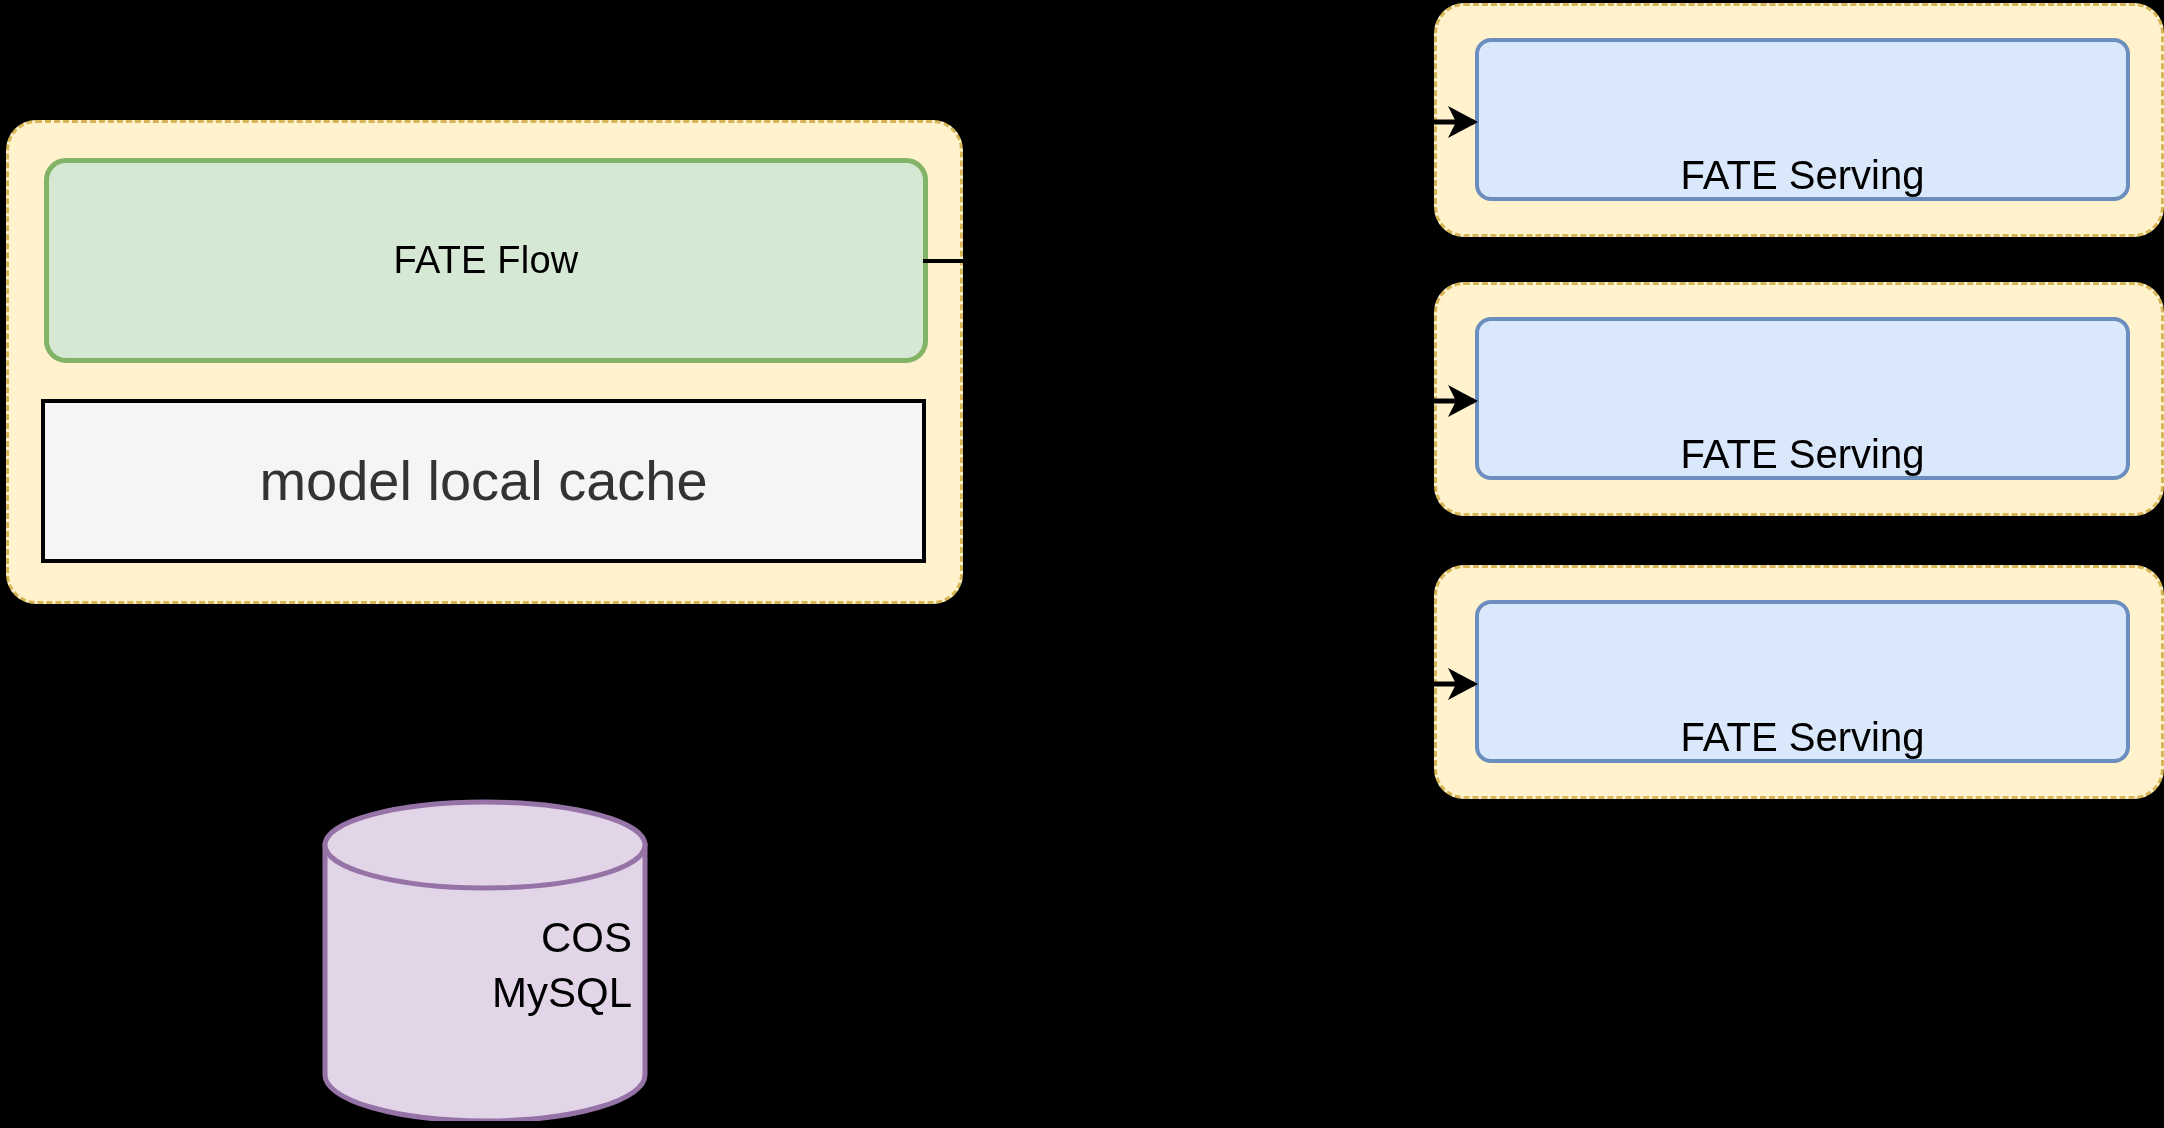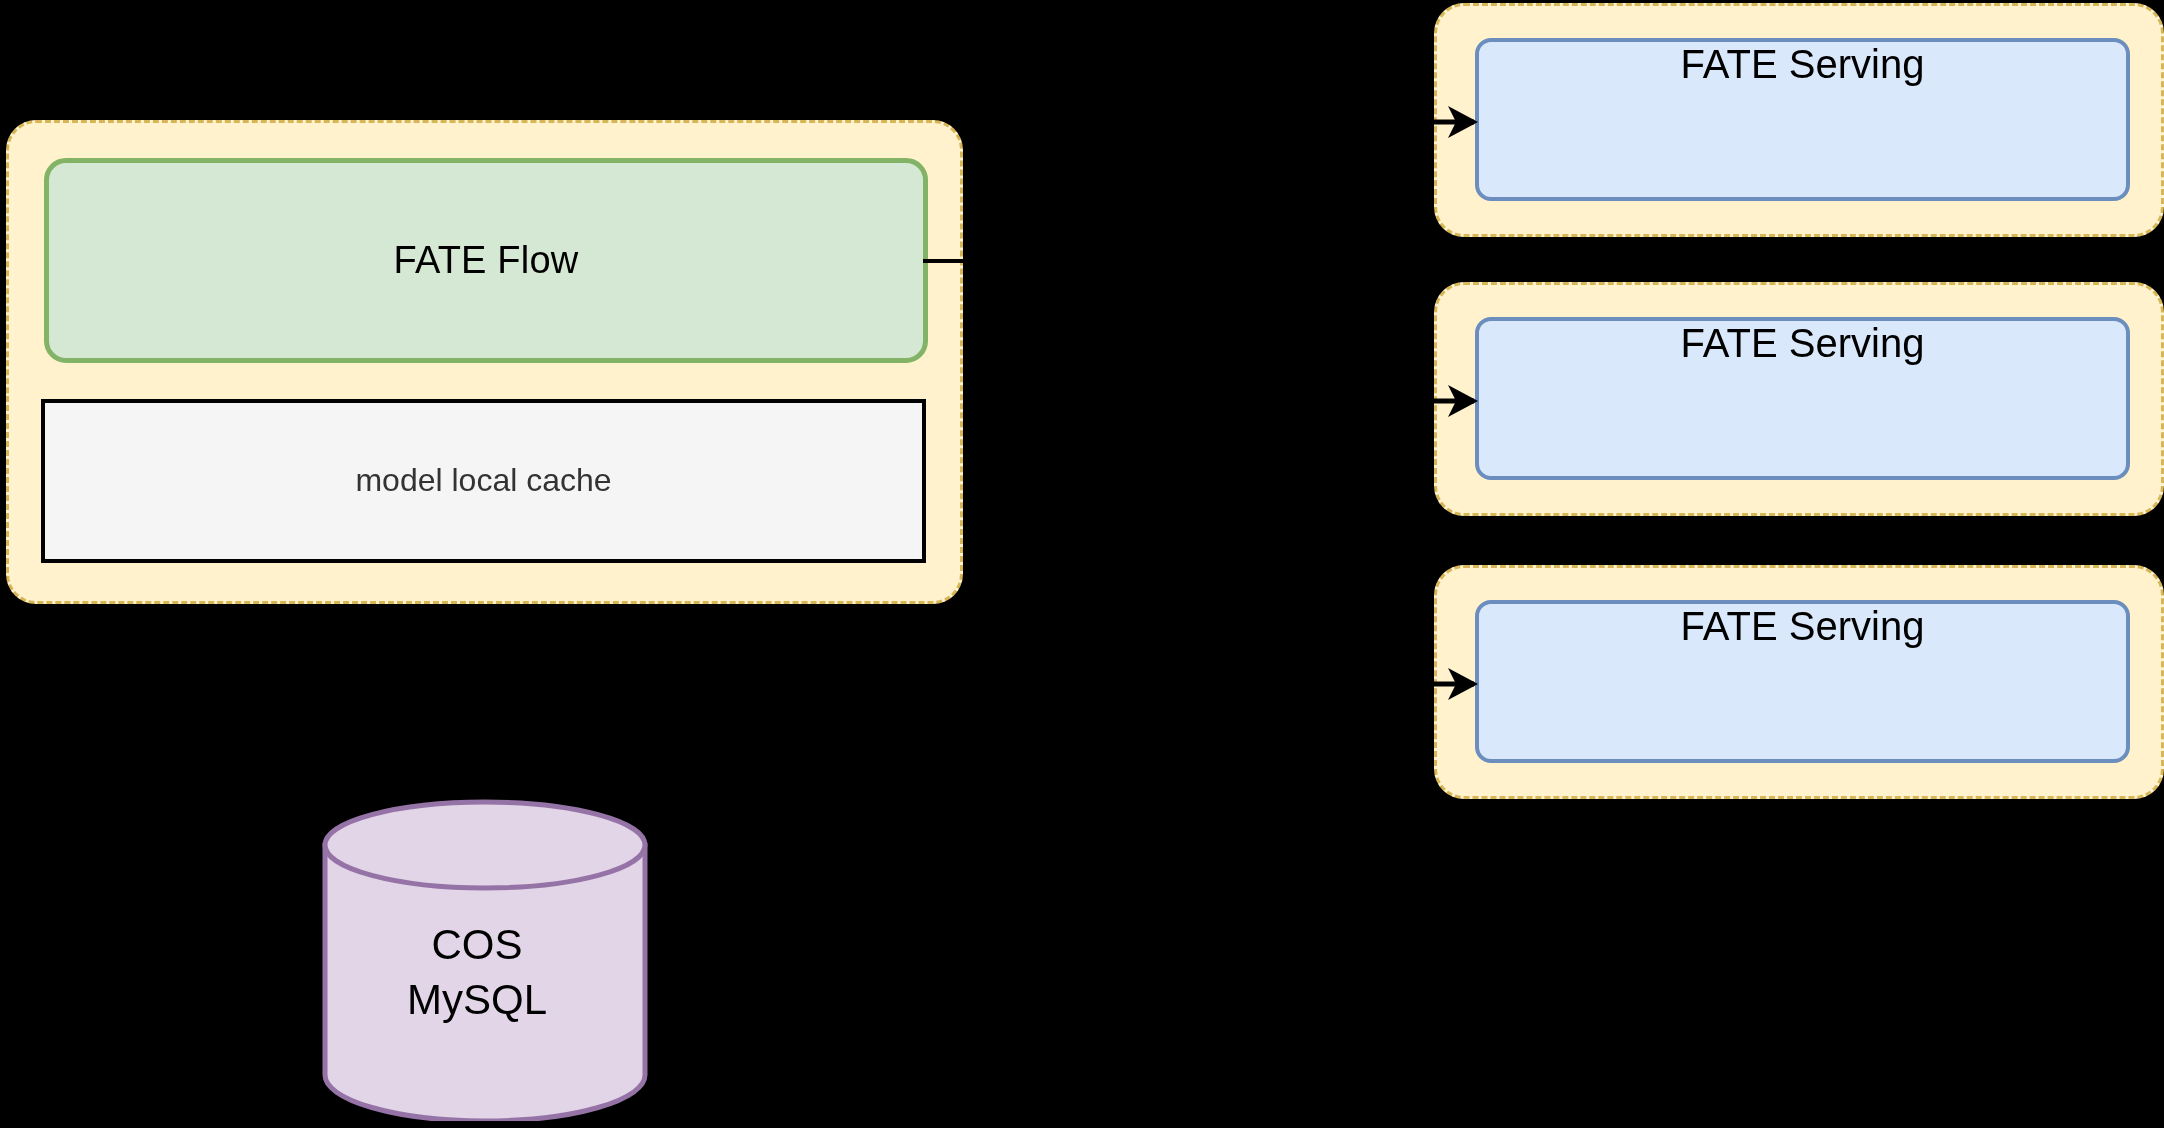--- a/index.html
+++ b/index.html
@@ -53,32 +53,32 @@
   .box-white {
     background: #F5F5F5;
     border: 4px solid #000000;
     border-radius: 0;
     display: flex;
     align-items: center;
     justify-content: center;
   }
   .box-white .label {
     color: #333333;
-    font-size: 32px;
+    font-size: 56px;
     line-height: 1.1;
     white-space: nowrap;
   }
 
   
   .box-blue {
     background: #DAE8FC;
     border: 4px solid #6C8EBF;
     border-radius: 16px;
     display: flex;
-    align-items: flex-start;
+    align-items: flex-end;
     justify-content: center;
   }
   .box-blue .label {
     color: #000000;
     font-size: 40px;
     line-height: 1.1;
     white-space: nowrap;
   }
 
   
@@ -86,26 +86,25 @@
     position: absolute;
   }
   .cylinder svg {
     display: block;
   }
   .cylinder .cyl-label {
     position: absolute;
     left: 0;
     right: 16px;
     top: 112px;
-    text-align: center;
+    text-align: right;
     color: #000000;
     font-size: 42px;
     line-height: 1.30;
     pointer-events: none;
-    margin-top: 7px;
   }
 
   
   .connector-line {
     position: absolute;
     background: #000000;
     height: 4px;
   }
 
   

